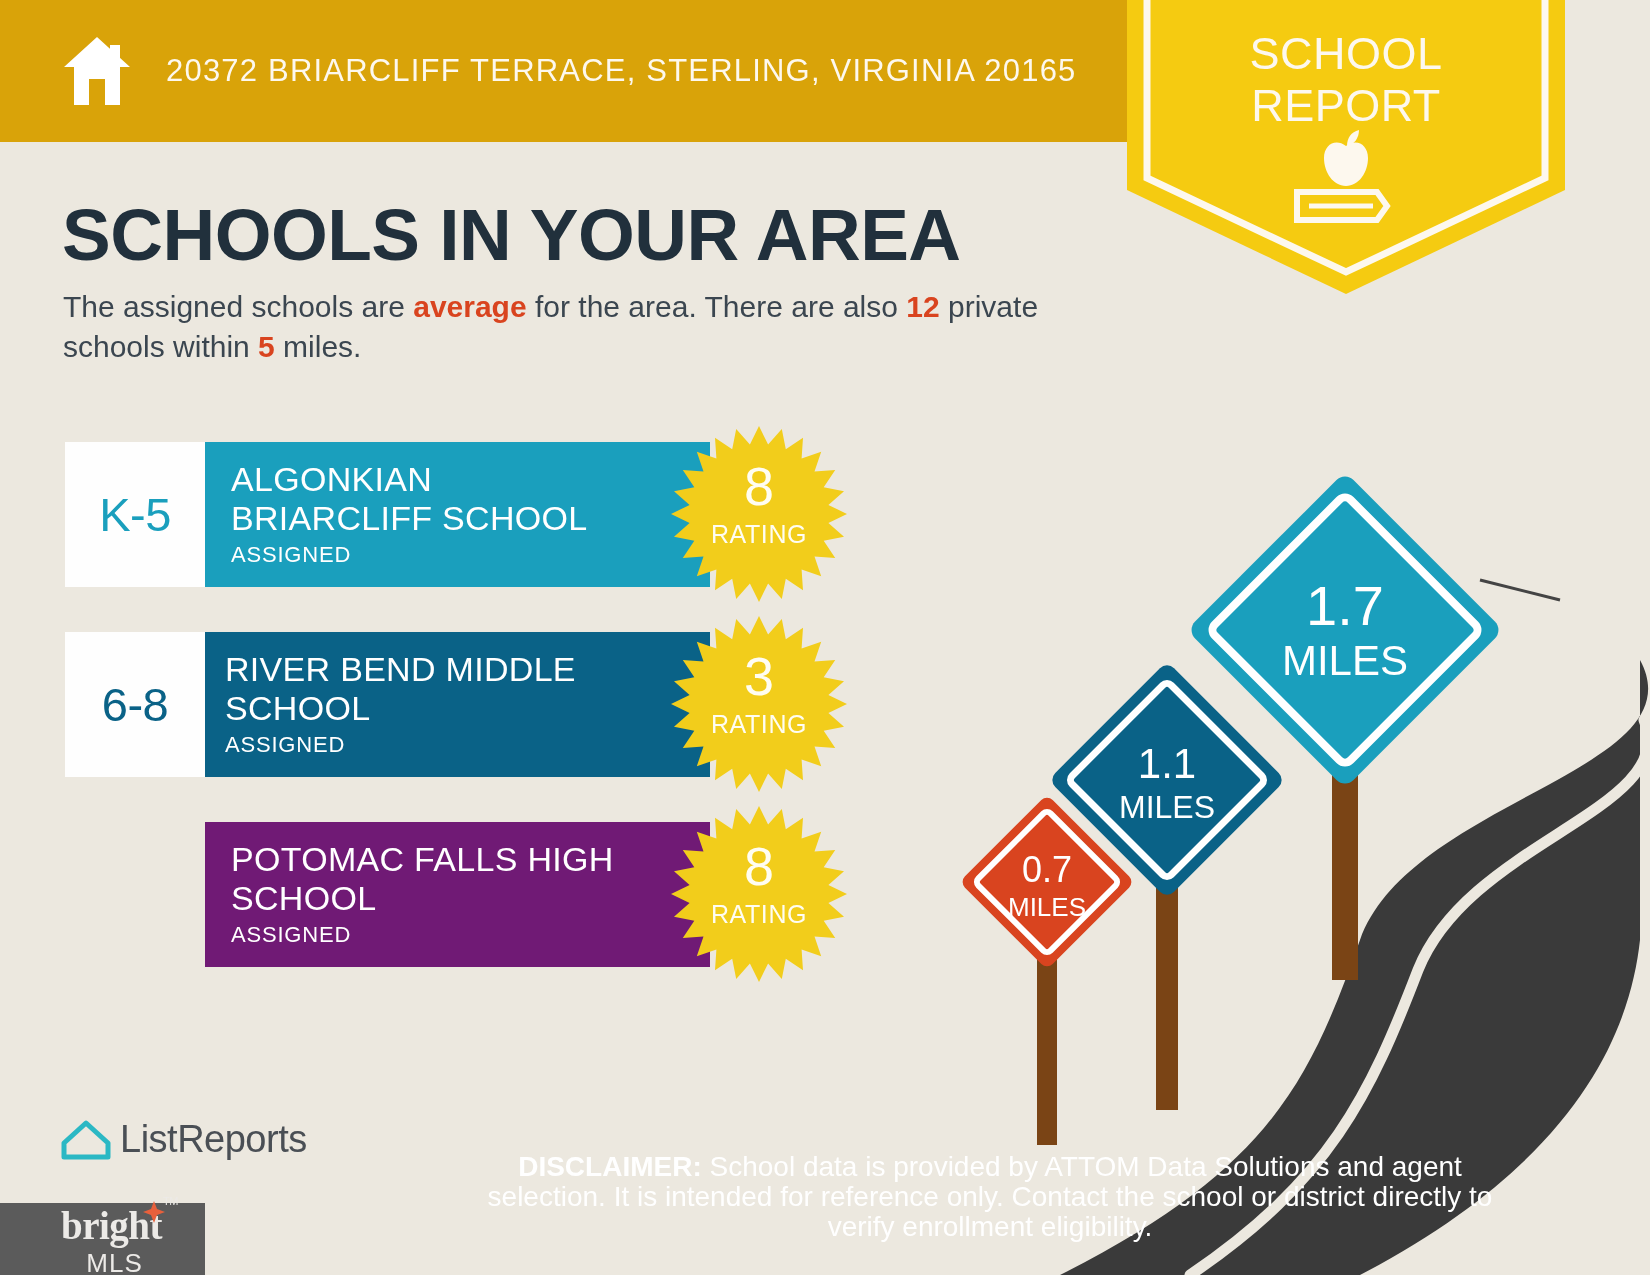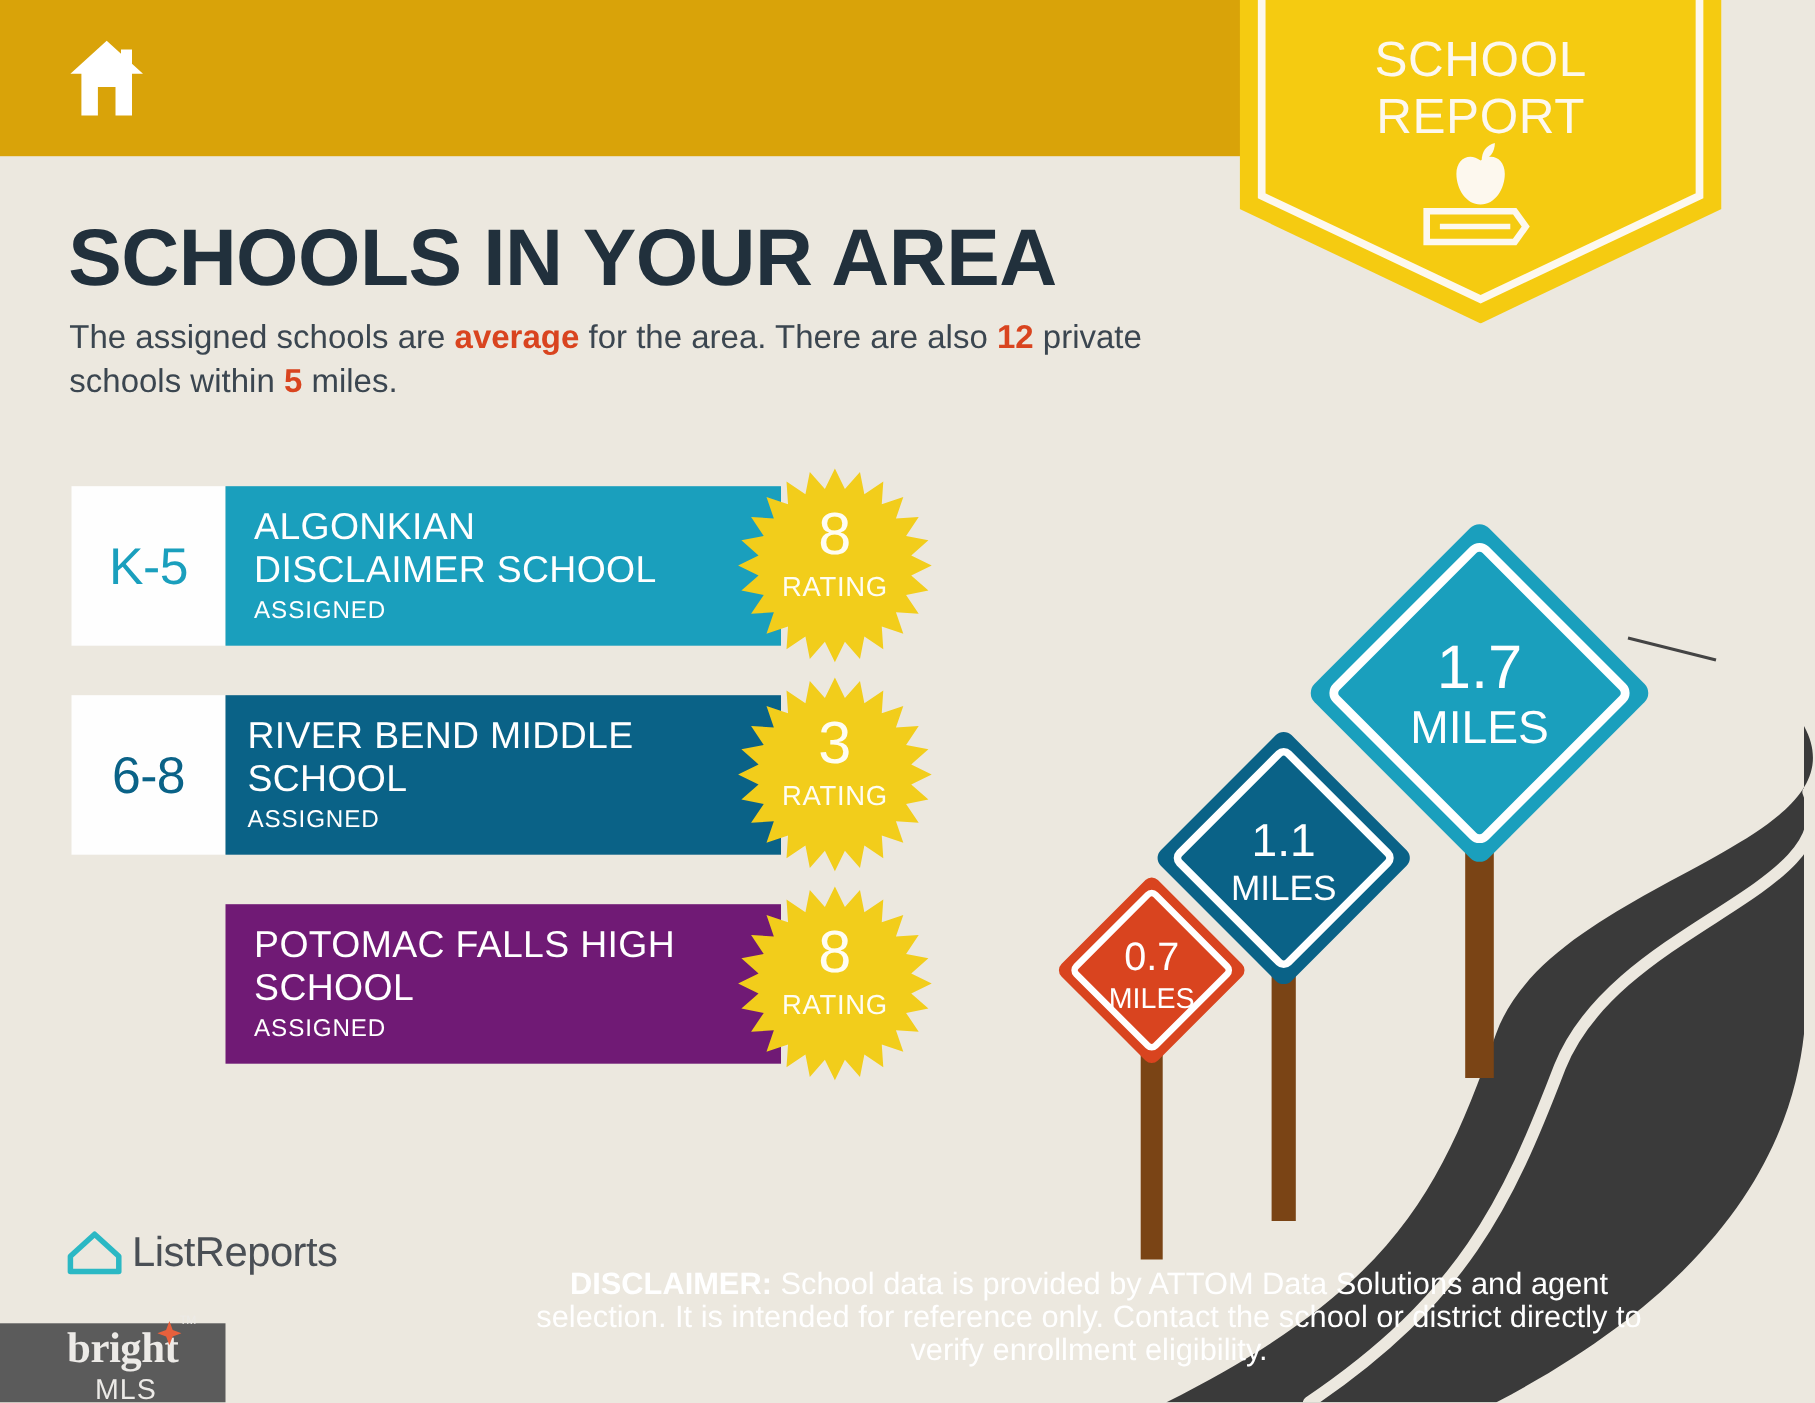--- a/index.html
+++ b/index.html
@@ -90,21 +90,21 @@
 
   
   #road-scene{
     position:absolute; left:940px; top:470px; width:710px; height:805px;
   }
   #road-scene svg{ display:block; width:100%; height:100%; }
 
   
   #listreports-logo{
     position:absolute; left:60px; top:1118px;
-    display:flex; align-items:flex-start; gap:8px;
+    display:flex; align-items:center; gap:8px;
   }
   #listreports-label{
     font-size:38px; color:#4a4f55; letter-spacing:-0.5px;
   }
   #brightmls-box{
     position:absolute; left:0px; top:1203px; width:205px; height:72px;
     background:#5b5b5b;
     display:flex; align-items:center;flex-direction:column;
   }
   #brightmls-bright{
@@ -132,20 +132,21 @@
   #disclaimer b{ font-weight:bold; }
 </style>
 </head>
 <body>
 
 <div id="header-bar">
   <svg id="home-icon" viewBox="0 0 78 72">
     <path d="M39 2 L6 32 L16 32 L16 70 L31 70 L31 44 L47 44 L47 70 L62 70 L62 32 L72 32 Z" fill="#ffffff"></path>
     <rect x="52" y="10" width="10" height="16" fill="#ffffff"></rect>
   </svg>
+  <div id="header-address">20372 BRIARCLIFF TERRACE, STERLING, VIRGINIA 20165</div>
 </div>
 
 <div id="report-badge">
   <svg viewBox="0 0 438 300">
     <path d="M0 0 L438 0 L438 196 L219 300 L0 196 Z" fill="#f5cb11"></path>
     <path d="M20 0 L20 184 L219 278 L418 184 L418 0" fill="none" stroke="#fdf8ee" stroke-width="7"></path>
 
     <g transform="translate(196,140)">
       <path d="M23 12 C13 4 1 10 1 24 C1 38 10 52 23 52 C36 52 45 38 45 24 C45 10 33 4 23 12 Z" fill="#fdf8ee"></path>
       <path d="M24 12 C24 4 28 -2 36 -4 C36 4 31 11 24 12 Z" fill="#fdf8ee"></path>
@@ -166,21 +167,21 @@
 <p id="subtitle">
   <span>The assigned schools are </span><b>average</b><span> for the area. There are also </span><b>12</b><span> private schools within </span><b>5</b><span> miles.</span>
 </p>
 
 <div class="school-row" id="row-0">
   <div class="grade-box">
     <span class="grade-label" style="color: rgb(26, 159, 189);">K-5</span>
   </div>
   <div class="school-bar" style="background: rgb(26, 159, 189);">
     <div class="school-name">ALGONKIAN
-DISCLAIMER SCHOOL</div>
+BRIARCLIFF SCHOOL</div>
     <div class="school-status">ASSIGNED</div>
   </div>
   <div class="starburst">
     <svg viewBox="0 0 180 180">
         <polygon class="burst-poly" points="90.0,2.0 99.1,20.6 112.8,5.0 116.8,25.3 134.0,13.8 132.6,34.5 152.2,27.8 145.5,47.4 166.2,46.0 154.7,63.2 175.0,67.2 159.4,80.9 178.0,90.0 159.4,99.1 175.0,112.8 154.7,116.8 166.2,134.0 145.5,132.6 152.2,152.2 132.6,145.5 134.0,166.2 116.8,154.7 112.8,175.0 99.1,159.4 90.0,178.0 80.9,159.4 67.2,175.0 63.2,154.7 46.0,166.2 47.4,145.5 27.8,152.2 34.5,132.6 13.8,134.0 25.3,116.8 5.0,112.8 20.6,99.1 2.0,90.0 20.6,80.9 5.0,67.2 25.3,63.2 13.8,46.0 34.5,47.4 27.8,27.8 47.4,34.5 46.0,13.8 63.2,25.3 67.2,5.0 80.9,20.6" fill="#f2cd1b"></polygon>
       </svg>
     <div class="rating-num">8</div>
     <div class="rating-word">RATING</div>
   </div>
 </div>

